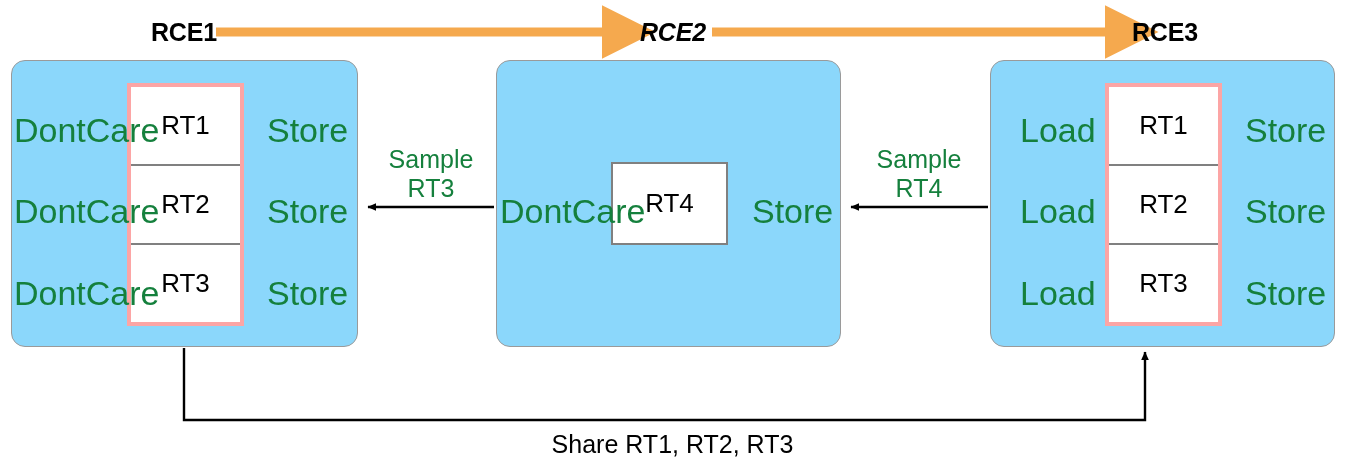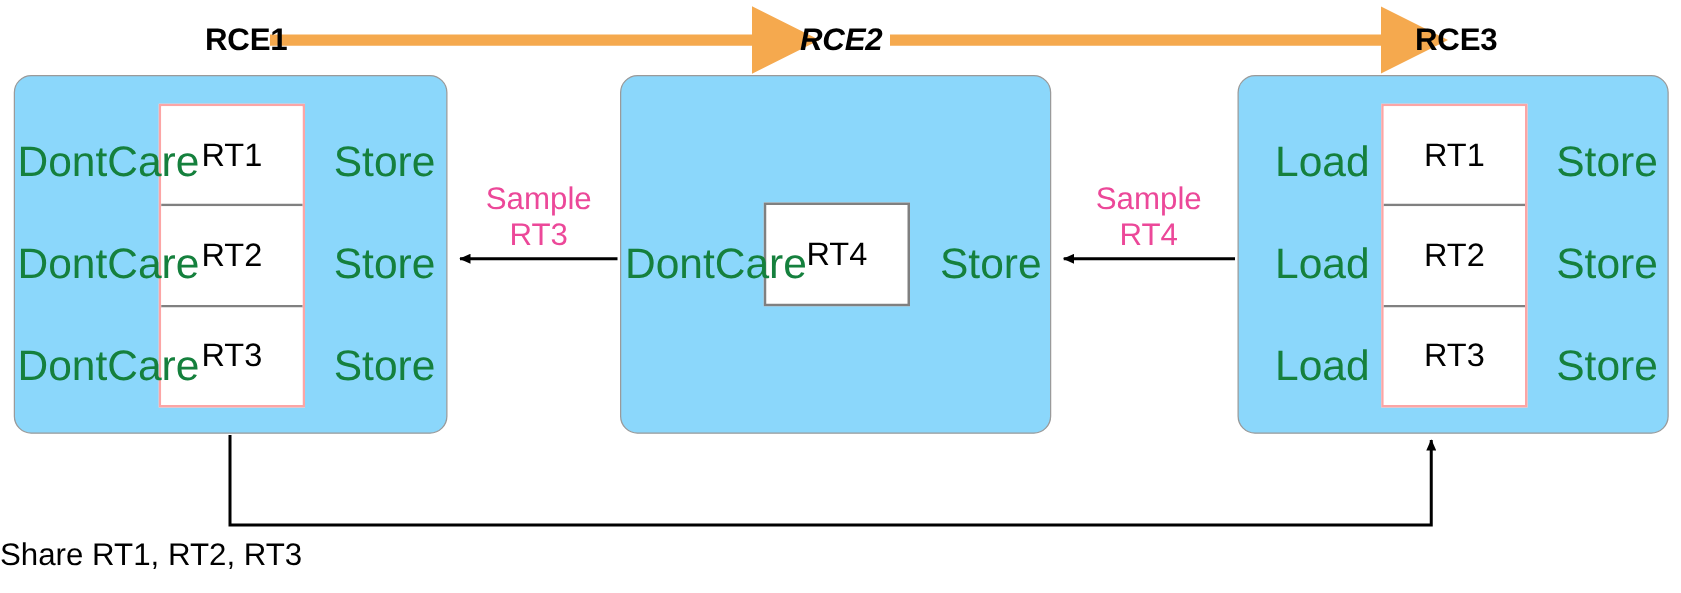--- a/index.html
+++ b/index.html
@@ -31,21 +31,21 @@
     background:#8BD7FB;
     border:1.6px solid #9a9a9a;
     border-radius:14px;
     box-sizing:border-box;
   }
 
   
   .reg-stack{
     position:absolute;
     box-sizing:border-box;
-    border:2px solid #fca5a5;
+    border:4px solid #fca5a5;
     background:#ffffff;
     display:flex;
     flex-direction:column;
   }
   .reg-cell{
     flex:1 1 0;
     background:#ffffff;
     display:flex;
     align-items:center;
     justify-content:center;
@@ -76,30 +76,30 @@
     white-space:nowrap;
     line-height:1;
   }
   .port-label.left{text-align:left;}
   .port-label.right{text-align:right;}
 
   
   .edge-label{
     position:absolute;
     font-size:25px;
-    color:#ec4899;
+    color:#15803d;
     text-align:center;
     line-height:1.14;
     white-space:nowrap;
   }
   .bottom-label{
     position:absolute;
     font-size:25px;
     color:#000000;
-    text-align:left;
+    text-align:center;
     white-space:nowrap;
     line-height:1;
   }
 
   svg.overlay{position:absolute;left:0;top:0;width:1345px;height:474px;pointer-events:none;}
 </style>
 </head>
 <body>
 
 <div id="stage">
@@ -118,21 +118,21 @@
 
     <line x1="712" y1="32" x2="1109" y2="32" stroke="#F5A94E" stroke-width="9" marker-end="url(#orangeHead)"></line>
 
     <line x1="494" y1="207" x2="368" y2="207" stroke="#000000" stroke-width="2.4" marker-end="url(#blackHead)"></line>
 
     <line x1="988" y1="207" x2="851" y2="207" stroke="#000000" stroke-width="2.4" marker-end="url(#blackHead)"></line>
 
     <path d="M184,348 L184,420 L1145,420 L1145,352" fill="none" stroke="#000000" stroke-width="2.4" marker-end="url(#blackHead)"></path>
   </svg>
 
-  <div class="stage-title" style="left:164px;top:20px;text-align:right;">RCE1</div>
+  <div class="stage-title" style="left:151px;top:20px;text-align:right;">RCE1</div>
   <div class="stage-title" style="left:640px;top:20px;font-style:italic;">RCE2</div>
   <div class="stage-title" style="left:1132px;top:20px;">RCE3</div>
 
   <div class="rce-panel" style="left:11px;top:60px;width:347px;height:287px;"></div>
 
   <div class="reg-stack" style="left:127px;top:83px;width:117px;height:243px;">
     <div class="reg-cell">RT1</div>
     <div class="reg-cell">RT2</div>
     <div class="reg-cell">RT3</div>
   </div>

